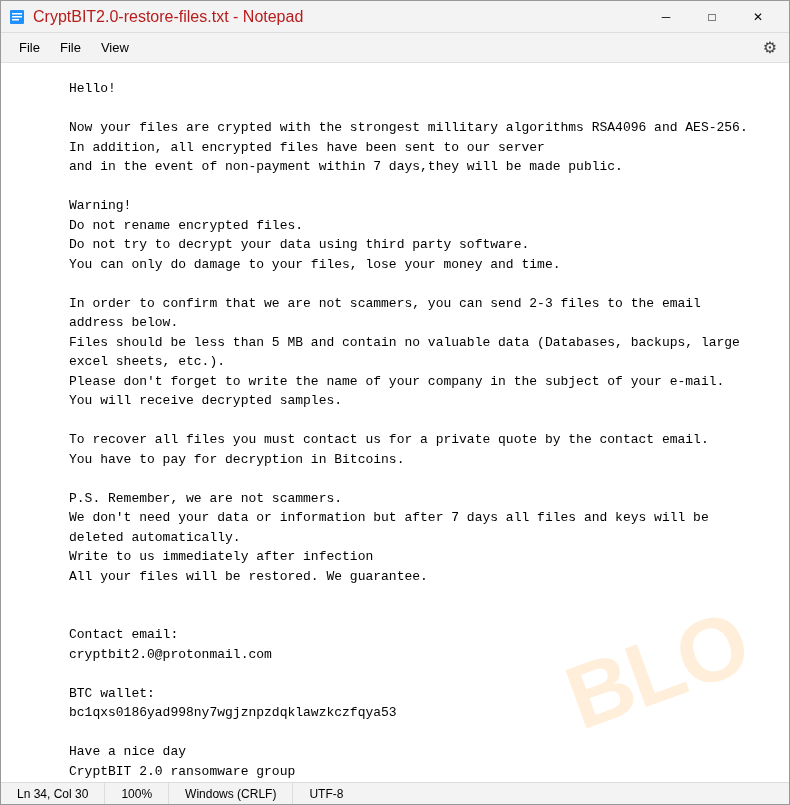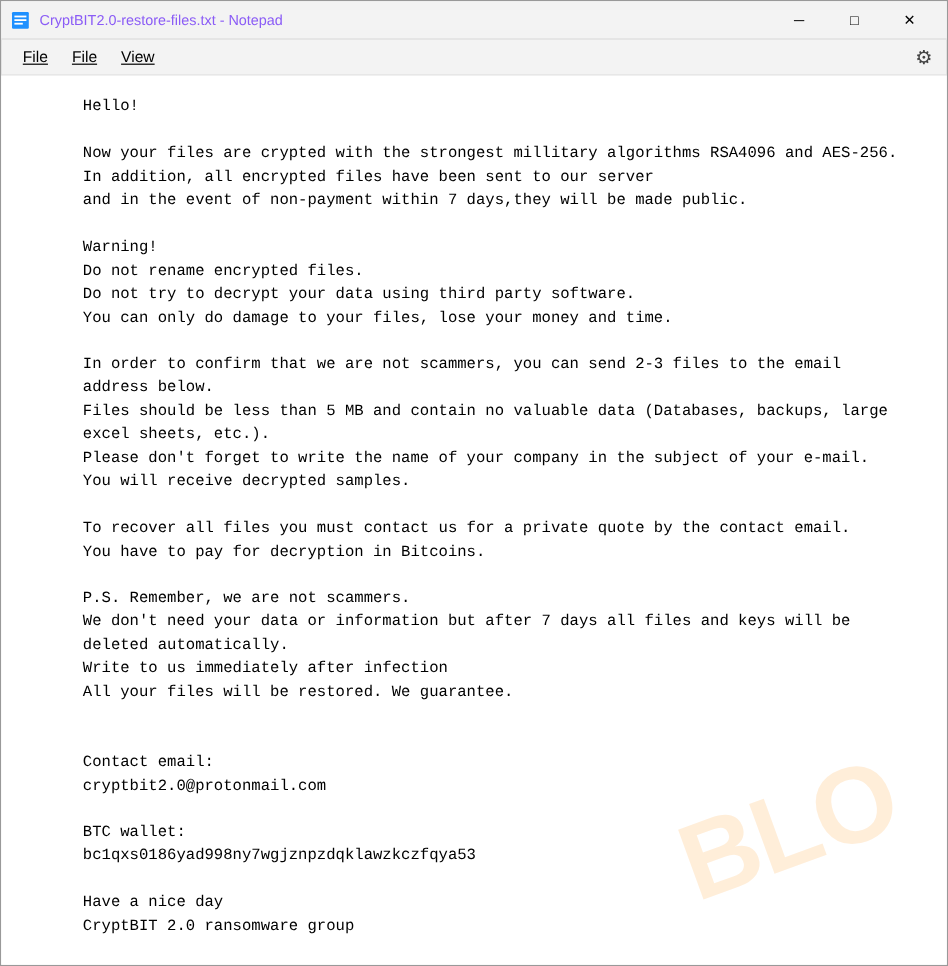--- a/index.html
+++ b/index.html
@@ -44,22 +44,22 @@
       justify-content: center;
     }
 
     .title-bar-icon svg {
       width: 16px;
       height: 16px;
     }
 
     .title-bar-text {
       flex: 1;
-      font-size: 12px;
-      color: #8b5cf6;
+      font-size: 16px;
+      color: #b91c1c;
       font-weight: 400;
     }
 
     .title-bar-controls {
       display: flex;
       gap: 0;
     }
 
     .title-bar-btn {
       width: 46px;
@@ -75,21 +75,20 @@
     }
 
     .menu-bar {
       height: 30px;
       display: flex;
       align-items: center;
       padding: 0 8px;
       border-bottom: 1px solid #e0e0e0;
       flex-shrink: 0;
       position: relative;
-      text-decoration: underline;
     }
 
     .menu-item {
       padding: 4px 10px;
       font-size: 13px;
       cursor: pointer;
       color: #000;
       border-radius: 2px;
     }
 
@@ -218,14 +217,20 @@
 cryptbit2.0@protonmail.com
 
 BTC wallet:
 bc1qxs0186yad998ny7wgjznpzdqklawzkczfqya53
 
 Have a nice day
 CryptBIT 2.0 ransomware group</pre>
     <div class="watermark">BLO</div>
   </div>
 
+  <div class="status-bar">
+    <div class="status-section">Ln 34, Col 30</div>
+    <div class="status-section">100%</div>
+    <div class="status-section">Windows (CRLF)</div>
+    <div class="status-section">UTF-8</div>
+  </div>
 
 </div>
 
 </body></html>

